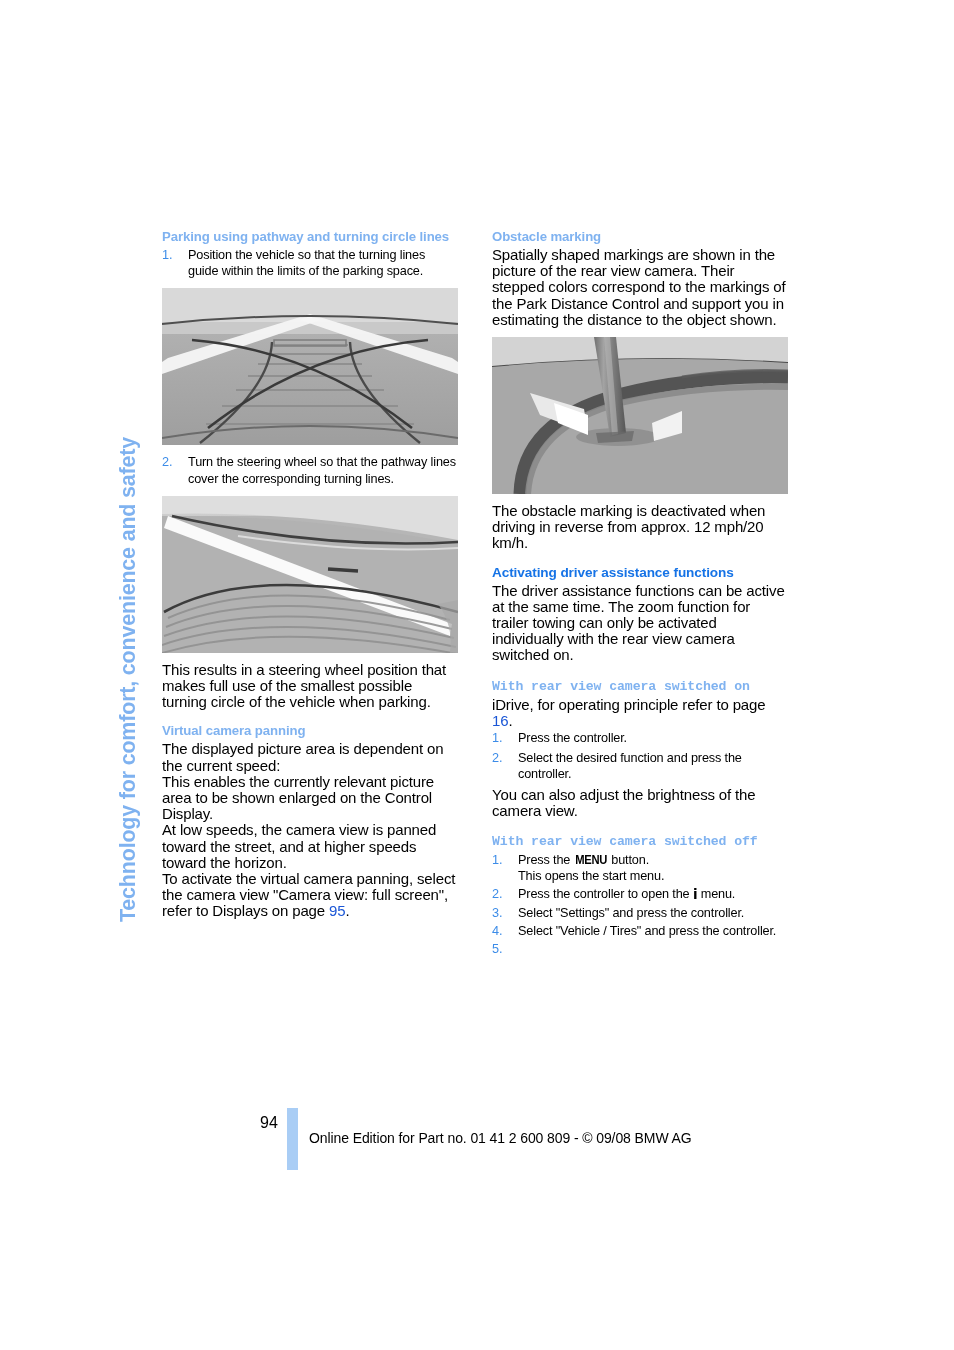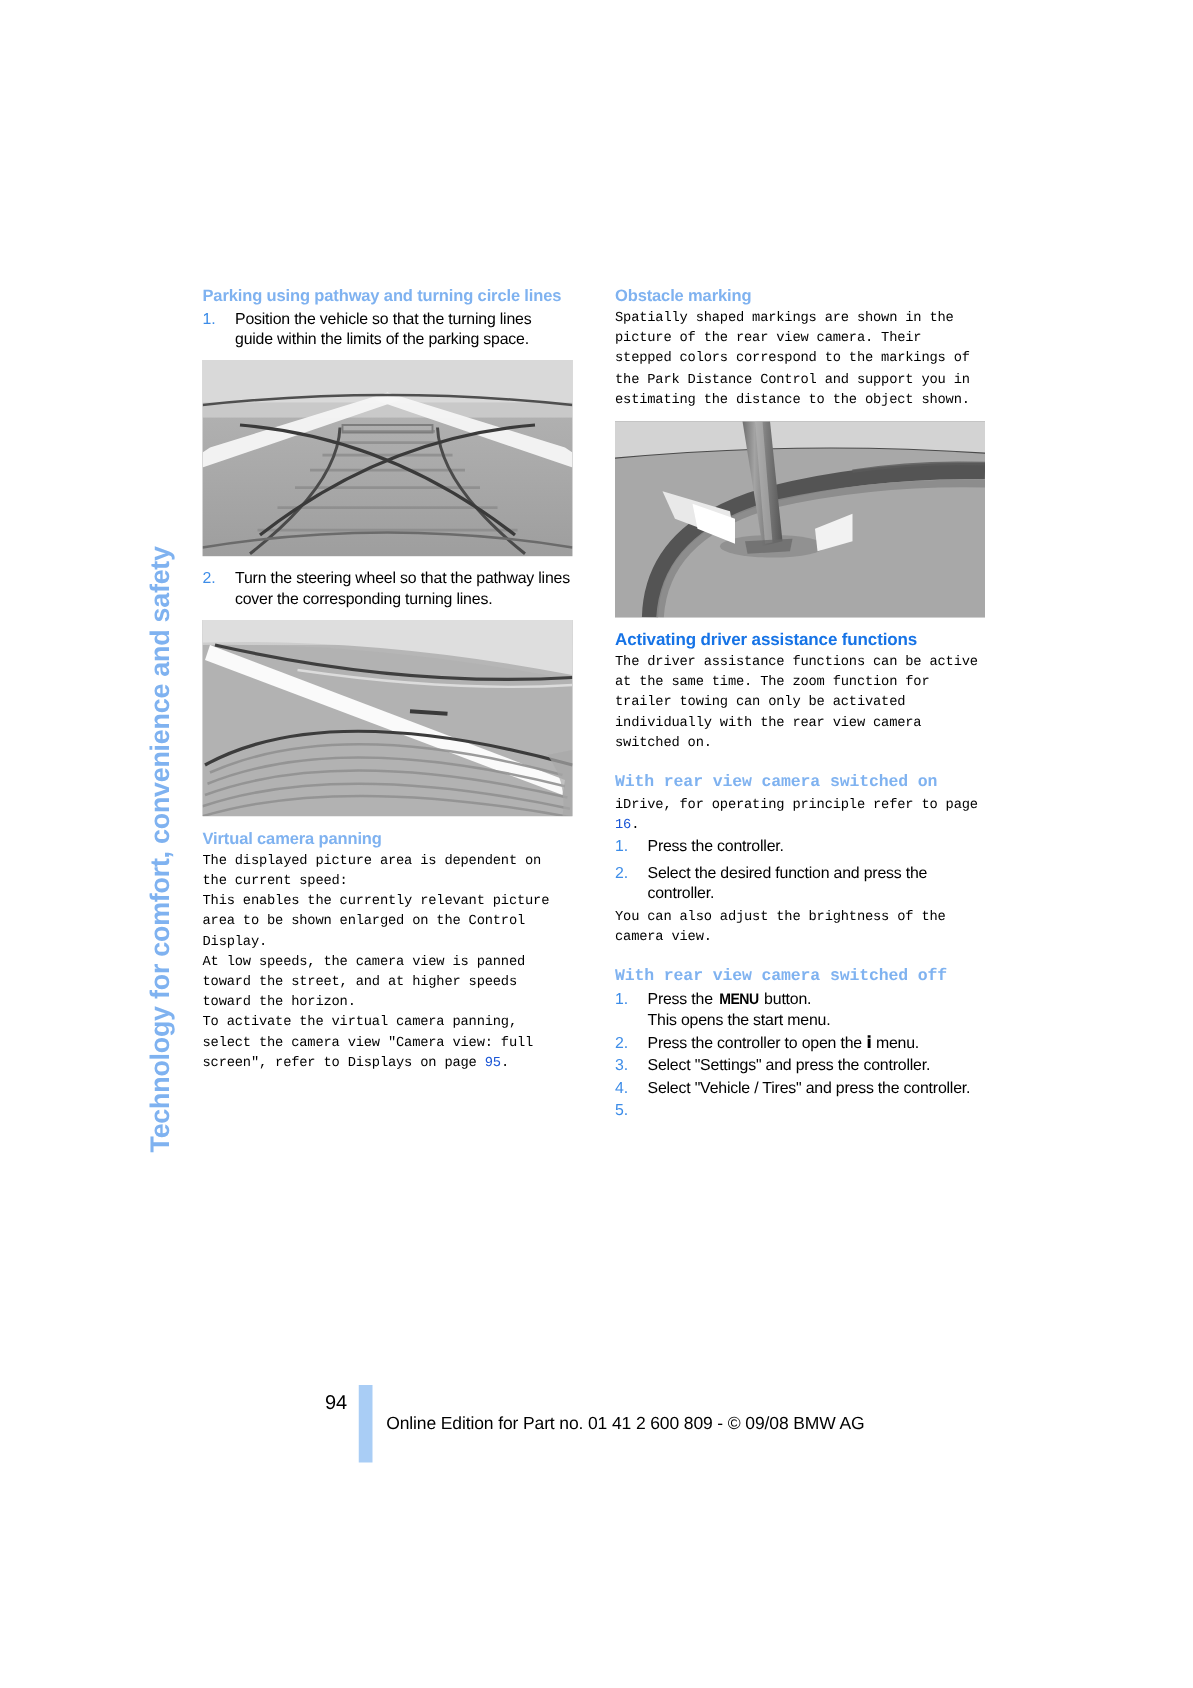--- a/index.html
+++ b/index.html
@@ -57,29 +57,28 @@
 
   h2.sec {
     font-size: 13.2px;
     font-weight: bold;
     line-height: 17px;
     color: #7fb2f0;
     margin: 0 0 2px 0;
     letter-spacing: -0.1px;
   }
   h2.sec.strong { color: #1673e6; font-size: 13.6px; }
-  h2.sec.gap { margin-top: 1px; }
+  h2.sec.gap { margin-top: 12px; }
   h2.sec.gap-sm { margin-top: 14px; font-family: Liberation Mono, monospace; }
 
   p.body {
-    font-size: 11px;
+    font-size: 15px;
     line-height: 16.2px;
     margin: 0;
     letter-spacing: -0.15px;
-    font-family: Liberation Mono, monospace;
   }
   p.body + p.body { margin-top: 0; }
   p.body.spaced { margin-top: 0; }
 
   
   ol.steps {
     margin: 1px 0 0 0;
     padding: 0;
     list-style: none;
   }
@@ -274,20 +273,21 @@
           <path d="M2 140 Q 110 100 292 142"></path>
           <path d="M0 149 Q 110 112 294 151"></path>
           <path d="M0 157 Q 110 124 296 158"></path>
         </g>
 
         <path d="M276 108 Q 292 130 288 157 L296 157 L296 104 Z" fill="#a8a8a8" opacity="0.7"></path>
       </svg>
 
     </div>
 
+    <p class="body">This results in a steering wheel position that makes full use of the smallest possible turning circle of the vehicle when parking.</p>
 
     <h2 class="sec gap">Virtual camera panning</h2>
 
     <p class="body">The displayed picture area is dependent on the current speed:</p>
     <p class="body">This enables the currently relevant picture area to be shown enlarged on the Control Display.</p>
     <p class="body">At low speeds, the camera view is panned toward the street, and at higher speeds toward the horizon.</p>
     <p class="body spaced"><span>To activate the virtual camera panning, select the camera view "Camera view: full screen", refer to Displays on page </span><span class="ref">95</span><span>.</span></p>
 
   </div>
 
@@ -331,20 +331,21 @@
         <path d="M102 0 L124 0 L134 96 L118 100 Z" fill="url(#poleg)"></path>
         <path d="M112 0 L118 0 L126 97 L120 98 Z" fill="#b5b5b5" opacity="0.6"></path>
 
         <path d="M104 96 L142 94 L140 104 L106 106 Z" fill="#6a6a6a" opacity="0.75"></path>
 
         <path d="M190 40 Q 242 32 296 34" stroke="#5a5a5a" stroke-width="3" fill="none" opacity="0.8"></path>
       </svg>
 
     </div>
 
+    <p class="body">The obstacle marking is deactivated when driving in reverse from approx. 12 mph/20 km/h.</p>
 
     <h2 class="sec strong gap">Activating driver assistance functions</h2>
     <p class="body">The driver assistance functions can be active at the same time. The zoom function for trailer towing can only be activated individually with the rear view camera switched on.</p>
 
     <h2 class="sec gap-sm">With rear view camera switched on</h2>
     <p class="body"><span>iDrive, for operating principle refer to page </span><span class="ref">16</span><span>.</span></p>
 
     <ol class="steps">
       <li>
         <span class="num">1.</span>

